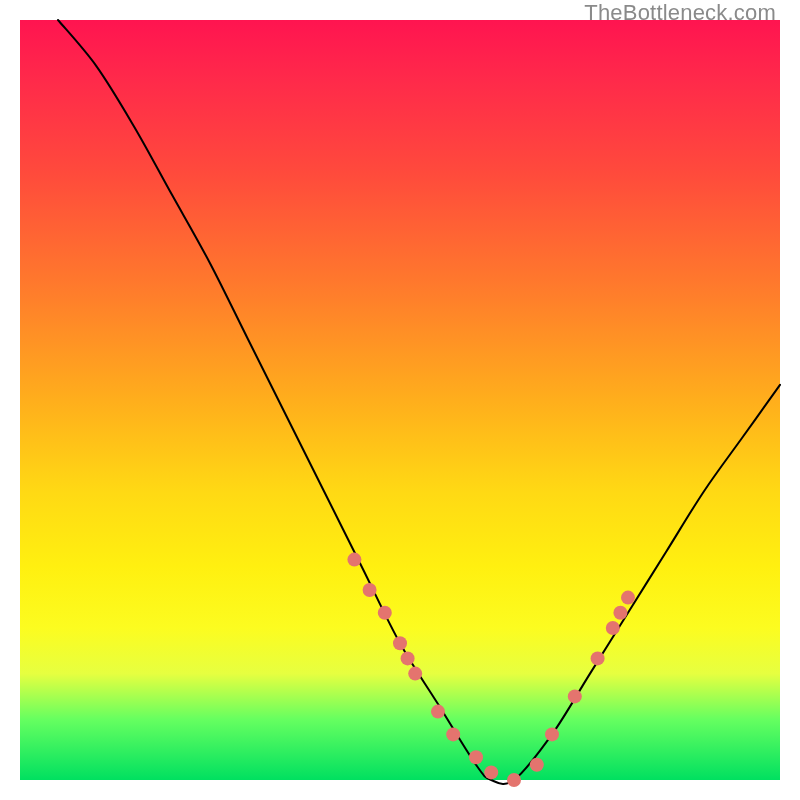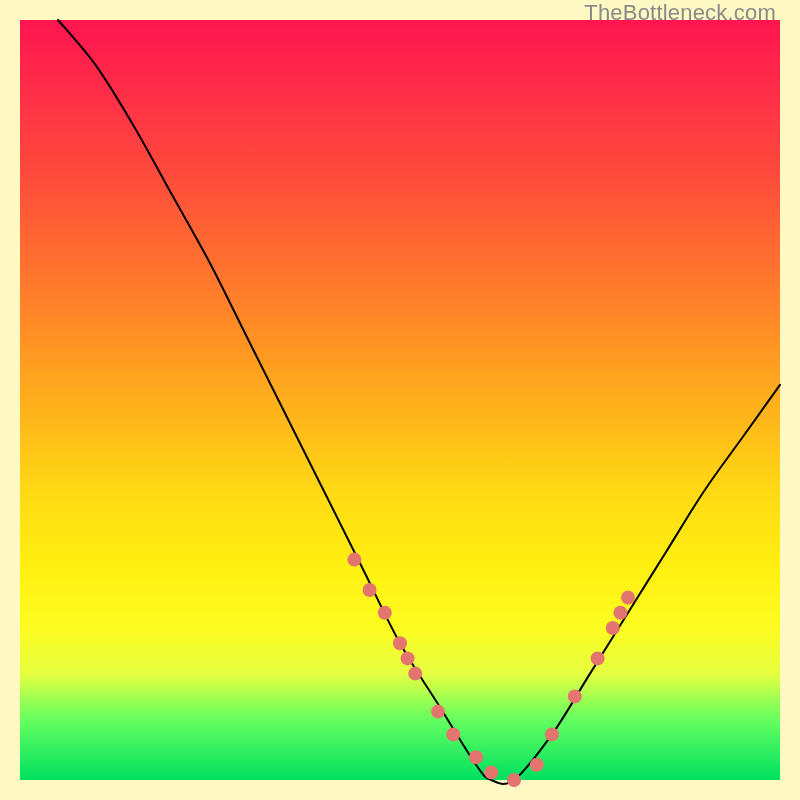--- a/index.html
+++ b/index.html
@@ -8,21 +8,21 @@
     width: 800px;
     height: 800px;
     overflow: hidden;
     background: #000;
     font-family: Arial, Helvetica, sans-serif;
   }
   .frame {
     position: relative;
     width: 800px;
     height: 800px;
-    background: #fef9c3;
+    background: #ffffff;
   }
   .plot {
     position: absolute;
     left: 20px;
     top: 20px;
     width: 760px;
     height: 760px;
     
     background: linear-gradient(
       to bottom,

